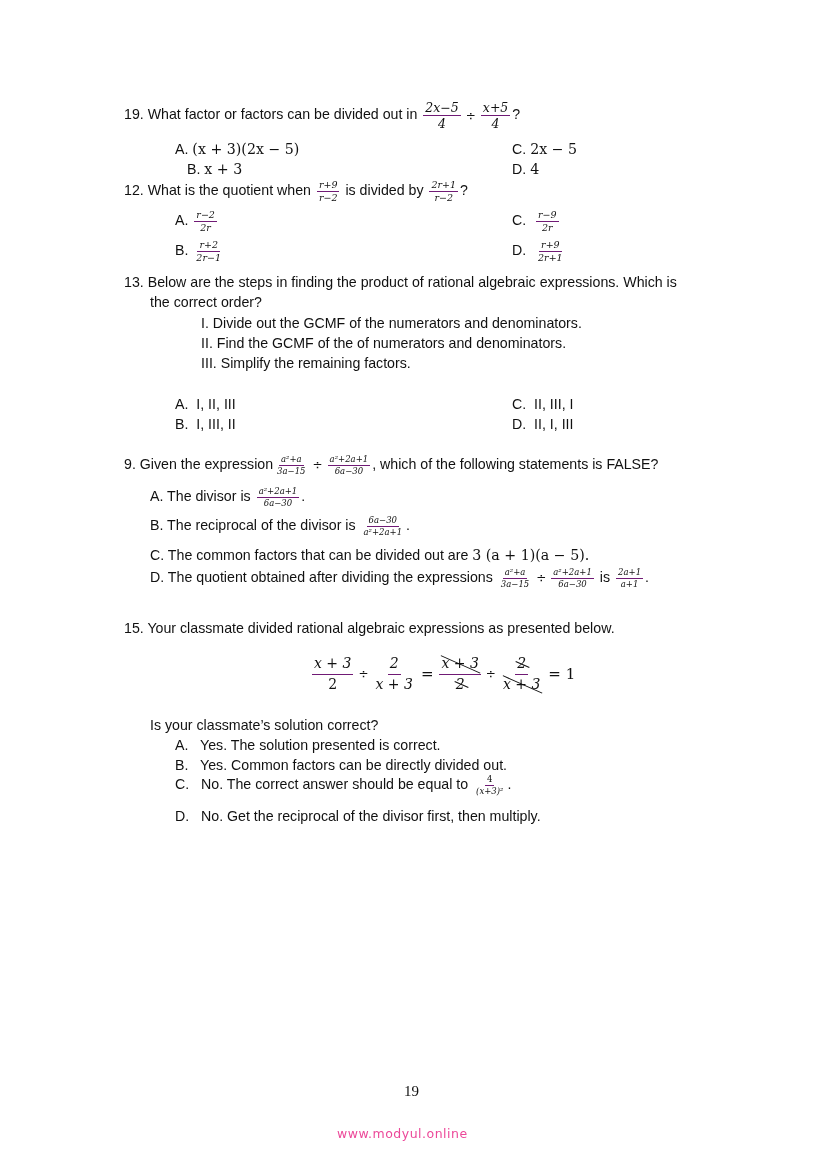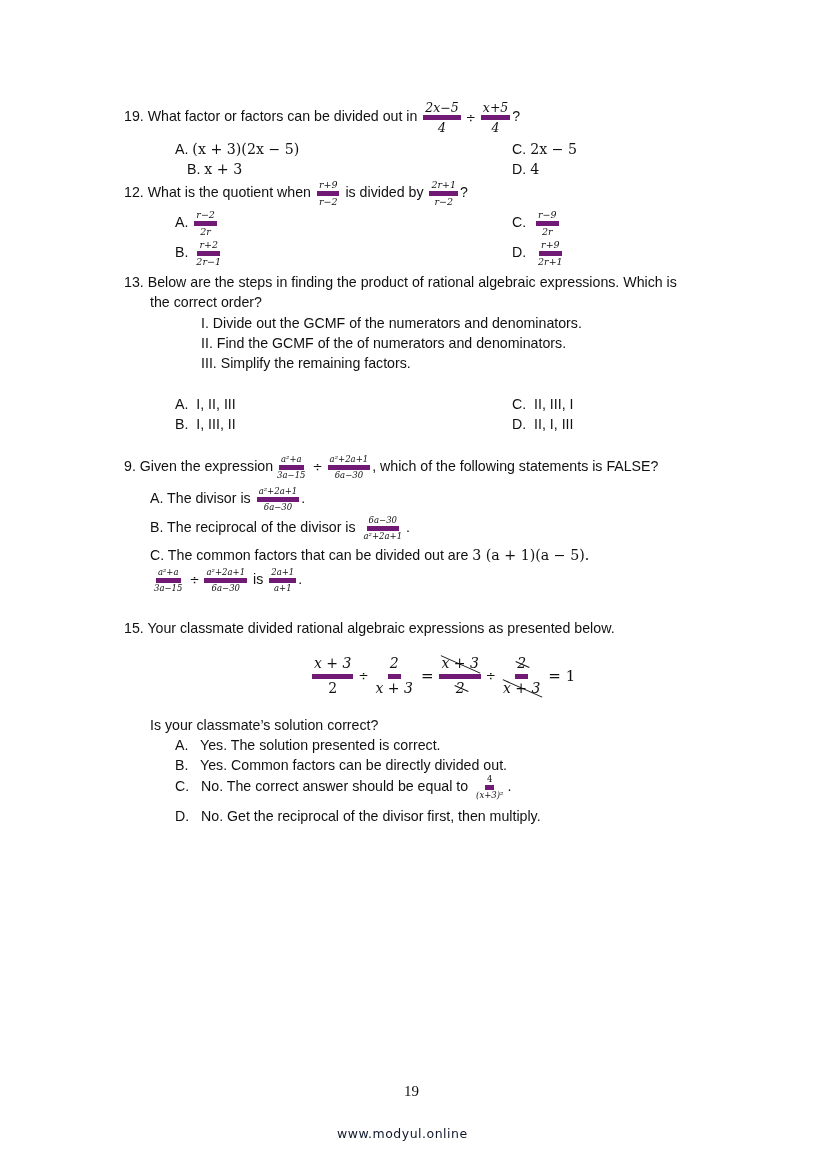--- a/index.html
+++ b/index.html
@@ -3,31 +3,31 @@
 <meta charset="utf-8">
 <style>
   html, body { margin: 0; padding: 0; background: #ffffff; }
   body { width: 826px; height: 1169px; position: relative; overflow: hidden;
          font-family: "Liberation Sans", sans-serif; color: #111; font-size: 14.2px; }
   .abs { position: absolute; white-space: nowrap; }
   .m { font-family: "DejaVu Serif", "Liberation Serif", serif; font-style: italic; }
   .mn { font-family: "DejaVu Serif", "Liberation Serif", serif; }
   .frac { display: inline-flex; flex-direction: column; align-items: center; vertical-align: middle;
           font-family: "DejaVu Serif", "Liberation Serif", serif; font-style: italic; line-height: 1.05; margin: 0 2px; }
-  .frac .num { border-bottom: 5px solid #701a75; padding: 0 2px 1px; }
+  .frac .num { border-bottom: 1px solid #701a75; padding: 0 2px 1px; }
   .frac .den { padding: 1px 2px 0; }
   .f-lg { font-size: 12.5px; }
   .f-sm { font-size: 9.5px; }
   .f-xs { font-size: 8.5px; }
   .f-big { font-size: 14px; line-height: 1.25; }
   .op { font-family: "DejaVu Sans", sans-serif; margin: 0 3px; font-size: 12px; vertical-align: middle; }
   .strike { position: relative; display: inline-block; }
   .strike::after { content: ""; position: absolute; left: -2px; right: -4px; top: 50%; border-top: 1px solid #111; transform: rotate(24deg); }
   .page-number { font-family: "Liberation Serif", serif; font-size: 15px; }
-  .watermark { font-family: "DejaVu Sans", sans-serif; font-size: 12.5px; color: #0f172a; letter-spacing: 0.5px; }
+  .watermark { font-family: "DejaVu Sans", sans-serif; font-size: 12.5px; color: #ec4899; letter-spacing: 0.5px; }
 </style>
 </head>
 <body>
 
 <div class="abs" style="left:124px; top:101px;">
   <span>19.</span>
   <span>What factor or factors can be divided out in</span>
   <span class="frac f-lg">
       <span class="num">2x−5</span>
       <span class="den">4</span>
@@ -106,20 +106,21 @@
   <span class="frac f-xs">
       <span class="num">6a−30</span>
       <span class="den">a²+2a+1</span>
     </span><span>.</span>
 </div>
 <div class="abs" style="left:150px; top:547px;">
   <span>C. The common factors that can be divided out are</span>
   <span class="mn">3 (a + 1)(a − 5).</span>
 </div>
 <div class="abs" style="left:150px; top:568px;">
+  <span>D. The quotient obtained after dividing the expressions</span>
   <span class="frac f-xs">
       <span class="num">a²+a</span>
       <span class="den">3a−15</span>
     </span><span class="op">÷</span><span class="frac f-xs">
       <span class="num">a²+2a+1</span>
       <span class="den">6a−30</span>
     </span>
   <span>is</span>
   <span class="frac f-xs">
       <span class="num">2a+1</span>

